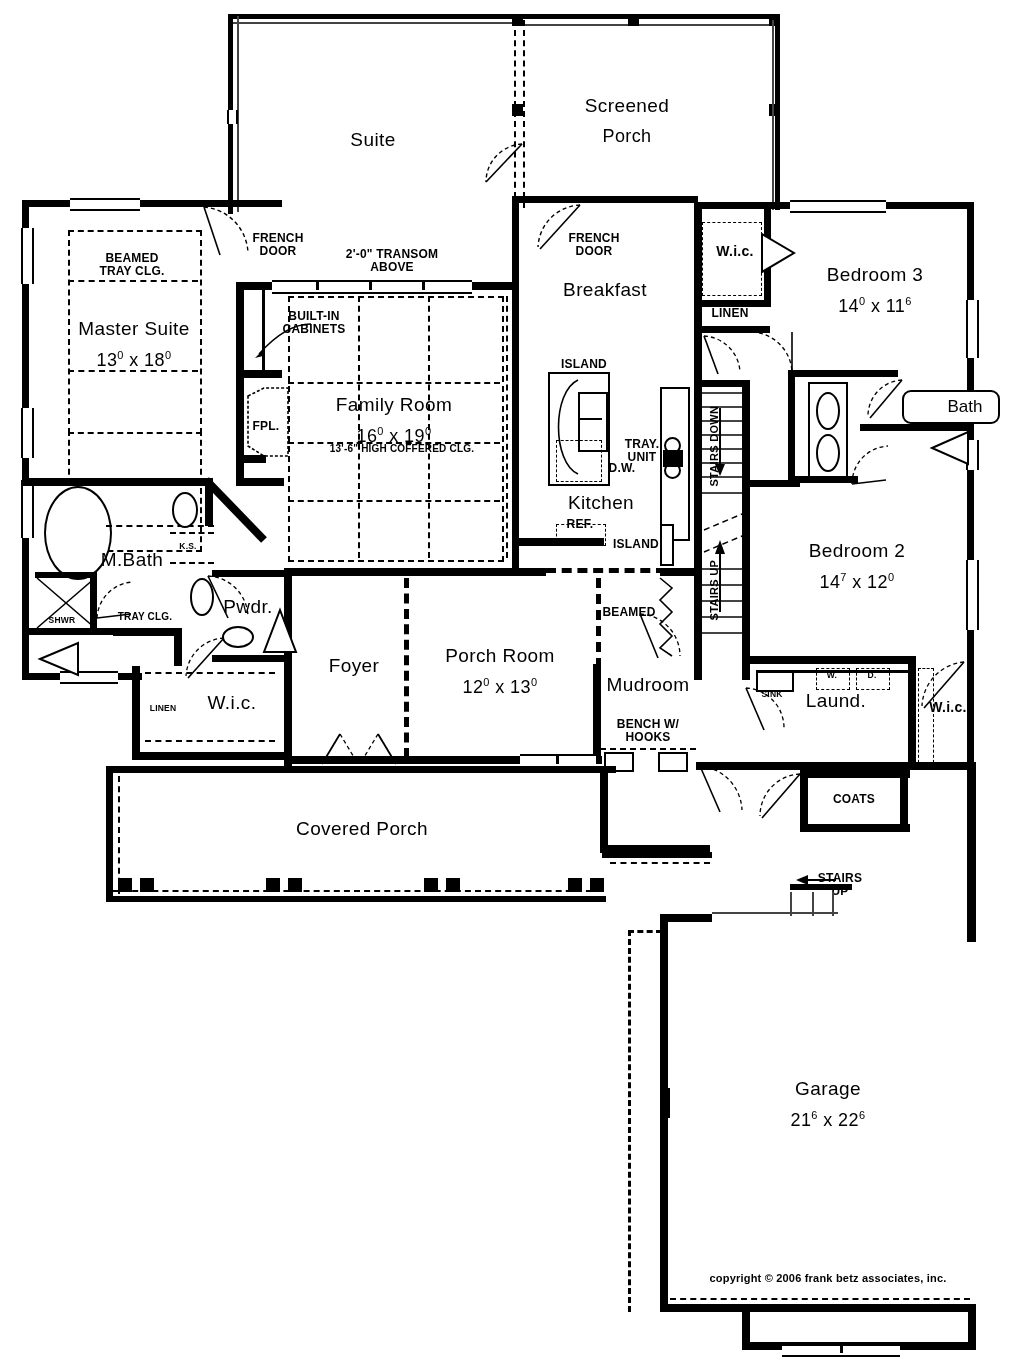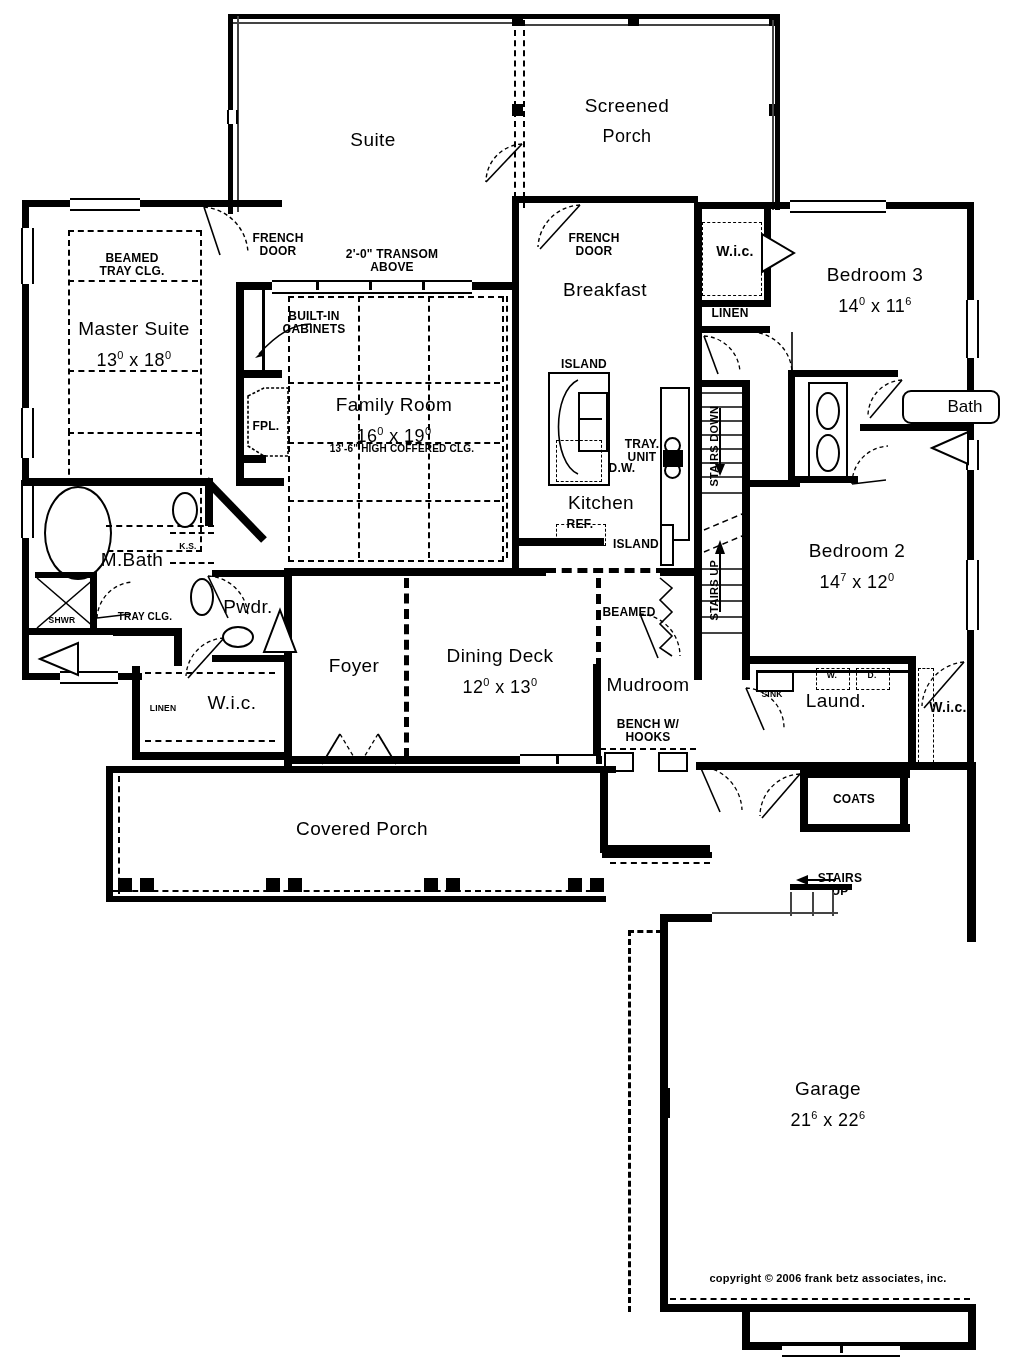--- a/index.html
+++ b/index.html
@@ -347,21 +347,21 @@
   <div class="lbl rm" style="left:354px;top:655px;">Foyer</div>
   <div class="dash" style="left:404px;top:578px;border-left-width:5px;height:180px;"></div>
   <svg class="ov" style="left:318px;top:730px;width:82px;height:36px;" viewBox="0 0 82 36">
     <line x1="4" y1="34" x2="22" y2="4" stroke="#000" stroke-width="1.8"></line>
     <line x1="22" y1="4" x2="40" y2="34" stroke="#000" stroke-width="1.3" stroke-dasharray="4,3"></line>
     <line x1="78" y1="34" x2="60" y2="4" stroke="#000" stroke-width="1.8"></line>
     <line x1="60" y1="4" x2="42" y2="34" stroke="#000" stroke-width="1.3" stroke-dasharray="4,3"></line>
   </svg>
 
   <div class="lbl rm" style="left:500px;top:645px;">
-    <span>Dining Deck</span>
+    <span>Porch Room</span>
     <span class="dim"><span>12</span><span class="sup">0</span> x <span>13</span><span class="sup">0</span></span>
   </div>
   <div class="dash" style="left:596px;top:578px;border-left-width:5px;height:90px;"></div>
   <div class="w" style="left:593px;top:664px;width:8px;height:98px;"></div>
   <div class="w" style="left:292px;top:756px;width:310px;height:8px;"></div>
   <div class="win" style="left:520px;top:754px;width:76px;height:10px;"></div>
   <div class="wt" style="left:556px;top:754px;width:3px;height:10px;"></div>
 
   <div class="lbl rm" style="left:648px;top:674px;">Mudroom</div>
   <div class="lbl sm2" style="left:648px;top:718px;"><span>BENCH W/</span><br><span>HOOKS</span></div>

